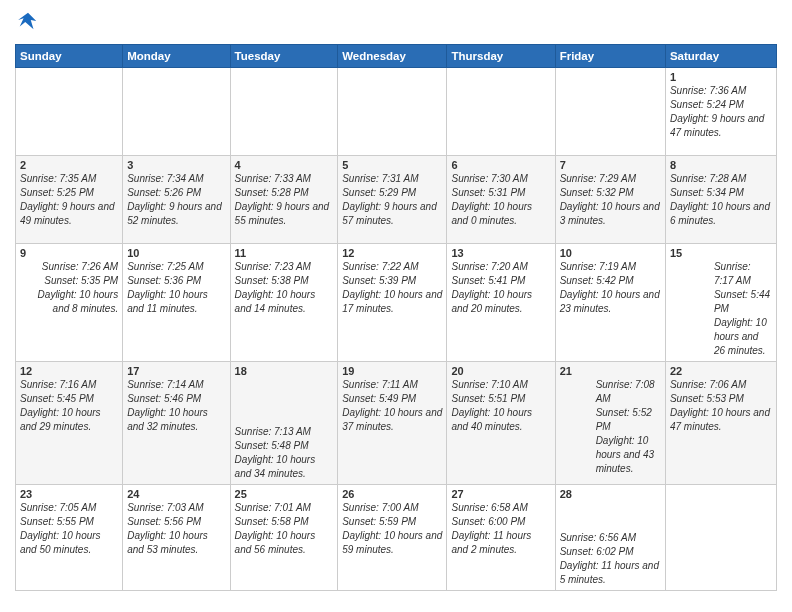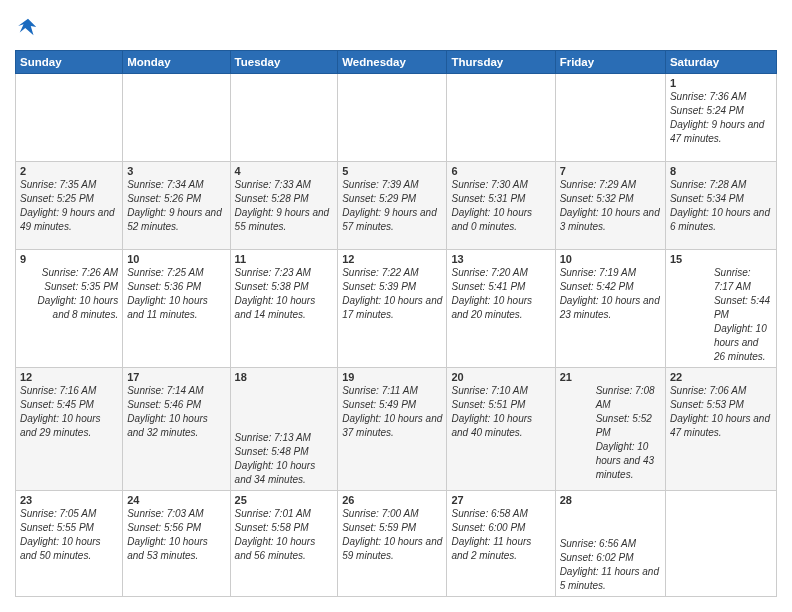--- a/index.html
+++ b/index.html
@@ -5,21 +5,21 @@
     * { margin: 0; padding: 0; box-sizing: border-box; }
     body {
       font-family: Arial, sans-serif;
       background: #fff;
       width: 792px;
       height: 612px;
       overflow: hidden;
     }
     .container {
       width: 792px;
-      padding: 16px 15px;
+      padding: 10px 15px;
     }
     .header-row {
       display: flex;
       justify-content: space-between;
       align-items: flex-start;
       margin-bottom: 8px;
     }
     .logo {
       display: flex;
       align-items: center;
@@ -155,21 +155,21 @@
 Daylight: 9 hours and 52 minutes.</div>
           </td>
           <td>
             <span class="day-num">4</span>
             <div class="day-info" style="white-space: pre-line;">Sunrise: 7:33 AM
 Sunset: 5:28 PM
 Daylight: 9 hours and 55 minutes.</div>
           </td>
           <td>
             <span class="day-num">5</span>
-            <div class="day-info" style="white-space: pre-line;">Sunrise: 7:39 AM
+            <div class="day-info" style="white-space: pre-line;">Sunrise: 7:31 AM
 Sunset: 5:29 PM
 Daylight: 9 hours and 57 minutes.</div>
           </td>
           <td>
             <span class="day-num">6</span>
             <div class="day-info" style="white-space: pre-line;">Sunrise: 7:30 AM
 Sunset: 5:31 PM
 Daylight: 10 hours and 0 minutes.</div>
           </td>
           <td>

